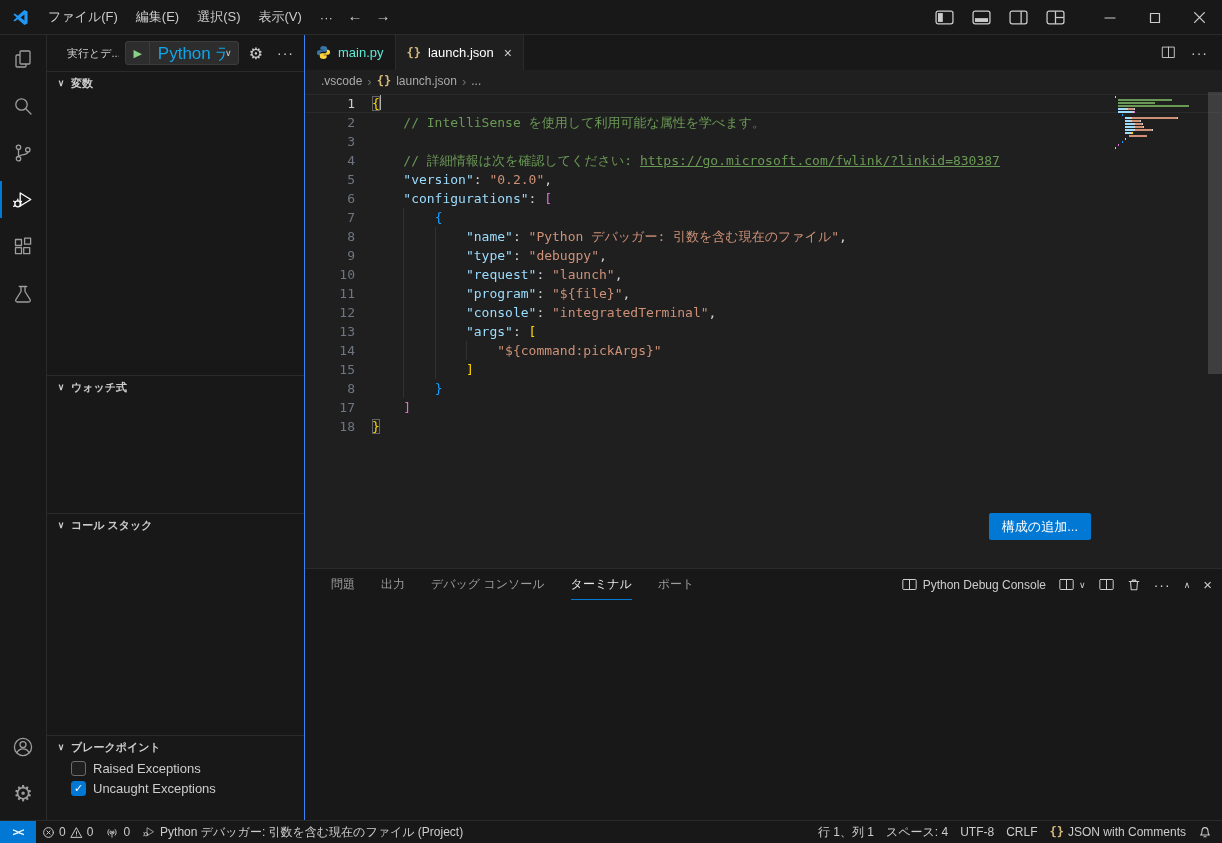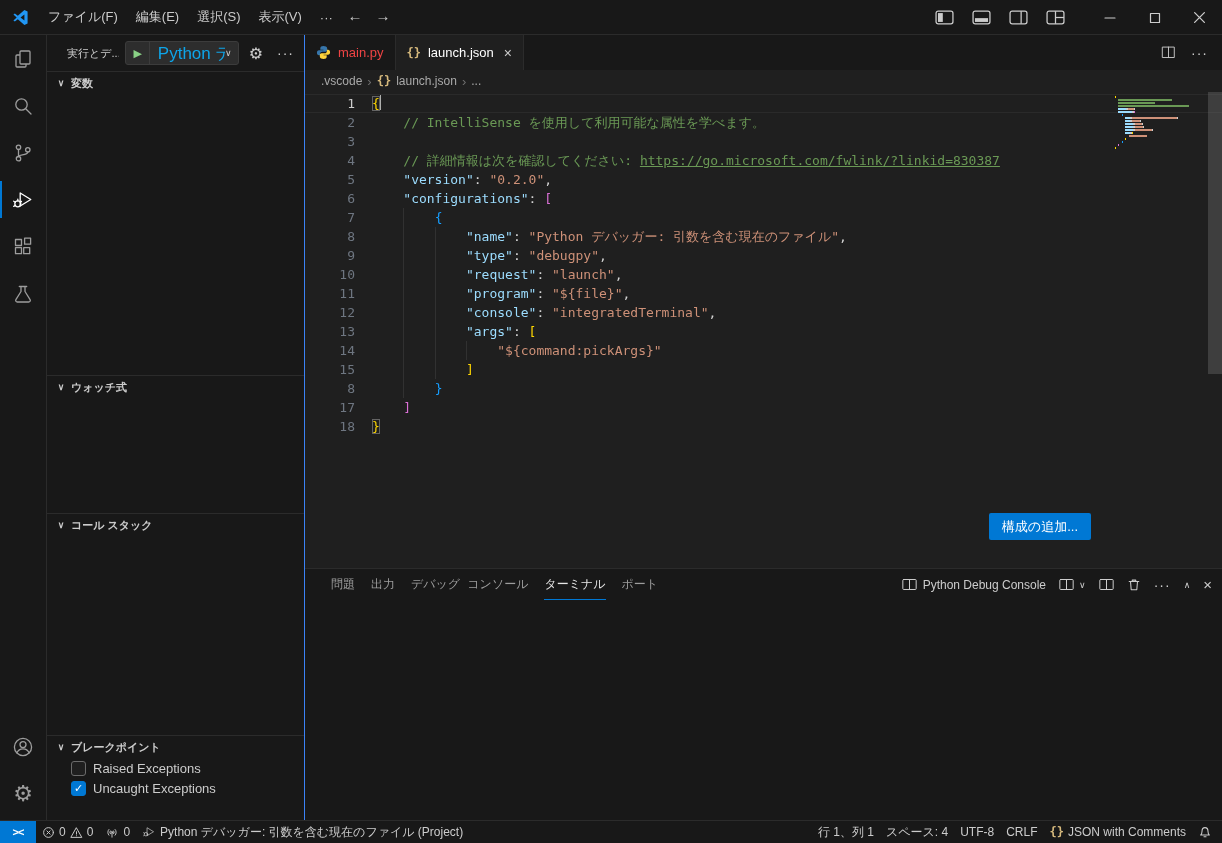--- a/index.html
+++ b/index.html
@@ -58,21 +58,21 @@
   .checkbox { width:15px; height:15px; border:1px solid #6b6b6b; border-radius:3px; background:#1f1f1f;
     display:flex; align-items:center; justify-content:center; font-size:11px; color:#ffffff; }
   .checkbox.checked { background:#0078d4; border-color:#0078d4; }
   .bp-label { font-size:13px; color:#cccccc; }
 
   
   .right-col { flex:1; display:flex; flex-direction:column; }
   .editor-area { height:533px; display:flex; flex-direction:column; position:relative; background:#1f1f1f; }
   .tabbar { height:35px; background:#181818; display:flex; align-items:stretch; }
   .tab { display:flex; align-items:center; gap:7px; padding:0 11px; font-size:13px;
-    border-right:1px solid #2b2b2b; color:#ef4444; background:#181818; }
+    border-right:1px solid #2b2b2b; color:#5eead4; background:#181818; }
   .tab.active { background:#1f1f1f; color:#ffffff; }
   .tab-close { font-size:14px; color:#cccccc; margin-left:3px; }
   .braces-glyph { color:#d7ba7d; font-weight:bold; font-size:12px; font-family:"DejaVu Sans Mono",monospace; }
   .tabbar-actions { margin-left:auto; display:flex; align-items:center; gap:14px; padding-right:14px; }
 
   .breadcrumb { height:22px; display:flex; align-items:center; gap:5px; padding-left:16px;
     font-size:12px; color:#a9a9a9; background:#1f1f1f; }
   .bc-sep { color:#6f6f6f; font-size:13px; }
 
   .code { flex:1; position:relative; background:#1f1f1f; overflow:hidden;
@@ -101,21 +101,21 @@
   .vscroll { position:absolute; top:0; right:0; width:14px; height:100%; }
   .vscroll .thumb { position:absolute; top:0; right:0; width:14px; height:282px; background:rgba(121,121,121,0.35); }
 
   .add-config-btn { position:absolute; right:131px; bottom:28px; height:27px; padding:0 13px;
     background:#0078d4; color:#ffffff; font-size:13px; border:none; border-radius:2px;
     display:flex; align-items:center; }
 
   
   .panel { height:252px; background:#181818; border-top:1px solid #2b2b2b; display:flex; flex-direction:column; }
   .panel-header { height:31px; display:flex; align-items:stretch; padding:0 10px 0 26px; }
-  .panel-tabs { display:flex; gap:16px;font-family:Liberation Mono, monospace; }
+  .panel-tabs { display:flex; gap:26px; }
   .panel-tab { display:flex; align-items:center; font-size:12px; color:#9d9d9d; border-bottom:1px solid transparent; }
   .panel-tab.active { color:#e7e7e7; border-bottom-color:#0078d4; }
   .panel-right { margin-left:auto; display:flex; align-items:center; gap:13px; }
   .console-label { display:flex; align-items:center; gap:6px; font-size:12px; color:#cccccc; }
   .ph-chevron { font-size:9px; color:#cccccc; margin-left:-8px; }
   .ph-glyph { color:#cccccc; font-size:14px; letter-spacing:1px; }
   .panel-body { padding:9px 0 0 26px; font-family:"DejaVu Sans Mono", monospace; font-size:13px; color:#cccccc; }
 
   
   .statusbar { height:23px; background:#181818; border-top:1px solid #2b2b2b; display:flex; align-items:center;

